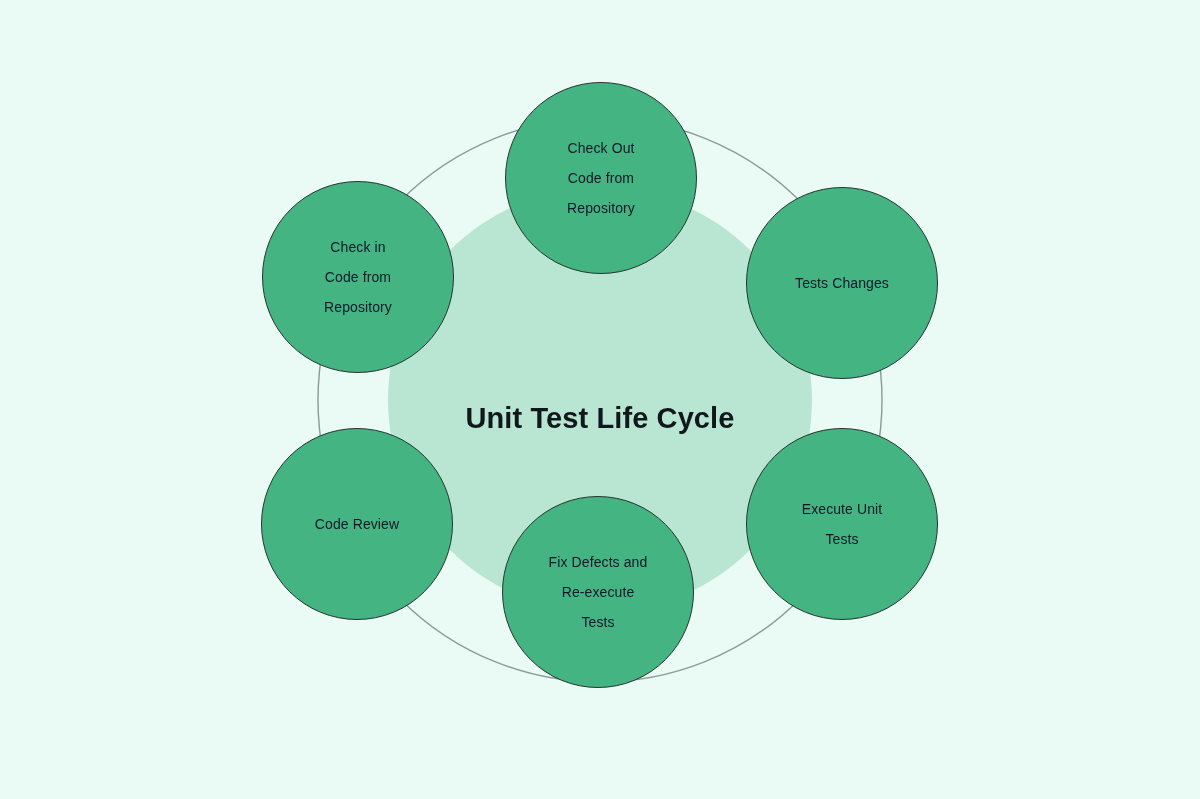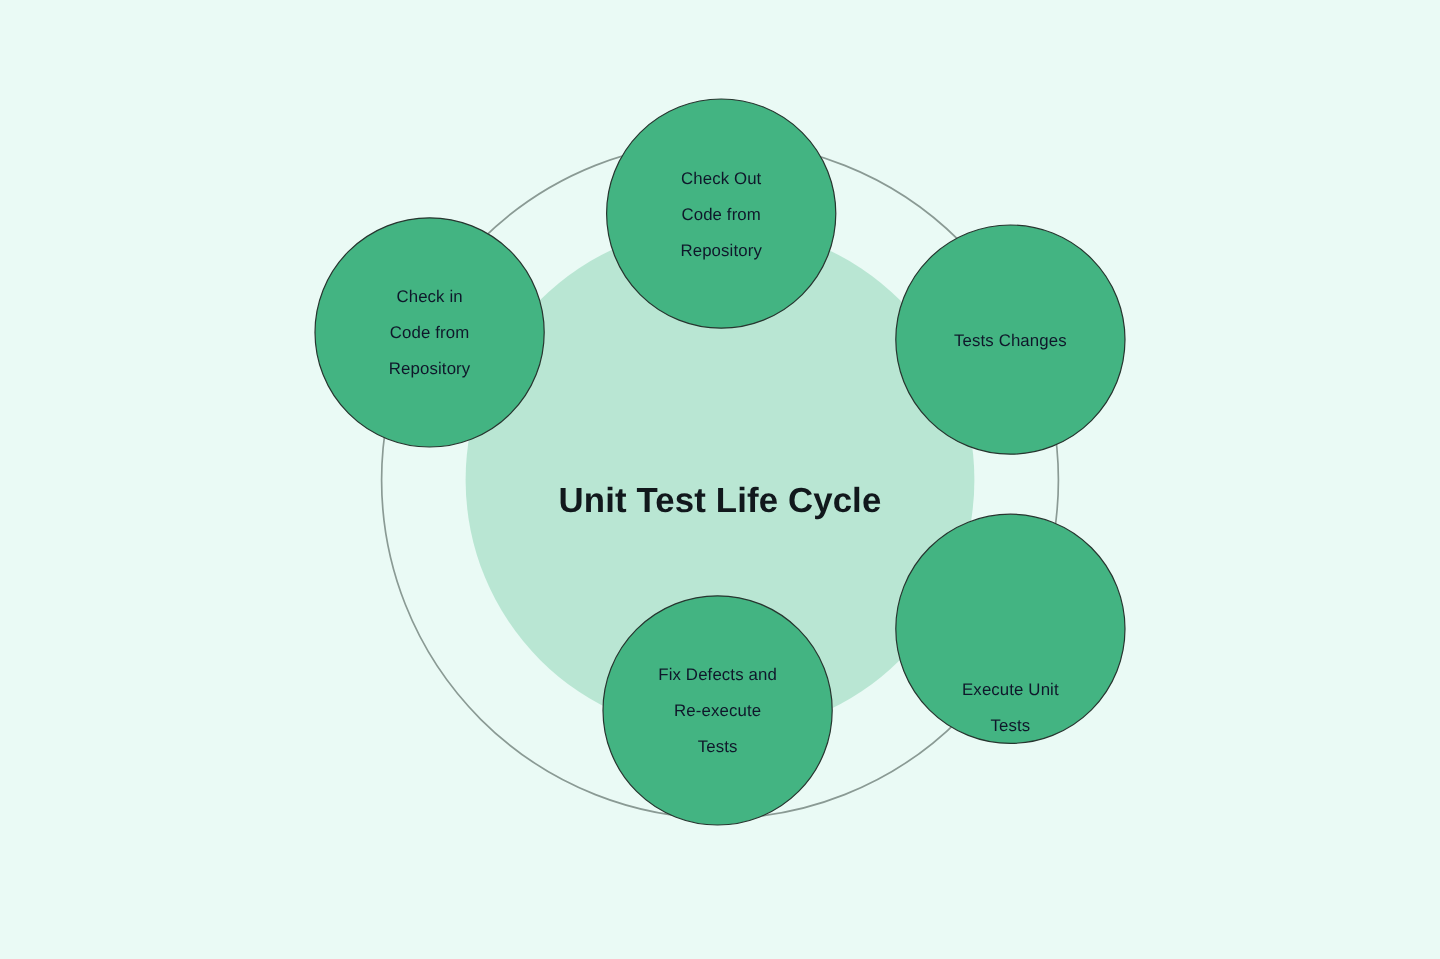--- a/index.html
+++ b/index.html
@@ -59,21 +59,21 @@
     color: #11181c;
     font-size: 29px;
     font-weight: bold;
     letter-spacing: 0.1px;
     line-height: 40px;
     margin-top: 28px;
   }
   
   #node-0 { left: 505px; top: 82px; }
   #node-1 { left: 746px; top: 187px; }
-  #node-2 { left: 746px; top: 428px; align-items: flex-end; }
+  #node-2 { left: 746px; top: 428px; }
   #node-3 { left: 502px; top: 496px; }
   #node-4 { left: 261px; top: 428px; }
   #node-5 { left: 262px; top: 181px; }
 </style>
 </head>
 <body>
 
 <div id="stage">
 
   <svg id="diagram-svg" viewBox="0 0 1200 799">
@@ -95,20 +95,23 @@
     <span class="node-label">Execute Unit
 Tests</span>
   </div>
 
   <div class="node" id="node-3">
     <span class="node-label">Fix Defects and
 Re-execute
 Tests</span>
   </div>
 
+  <div class="node" id="node-4">
+    <span class="node-label">Code Review</span>
+  </div>
 
   <div class="node" id="node-5">
     <span class="node-label">Check in
 Code from
 Repository</span>
   </div>
 
   <div id="center-title">Unit Test Life Cycle</div>
 
 </div>

